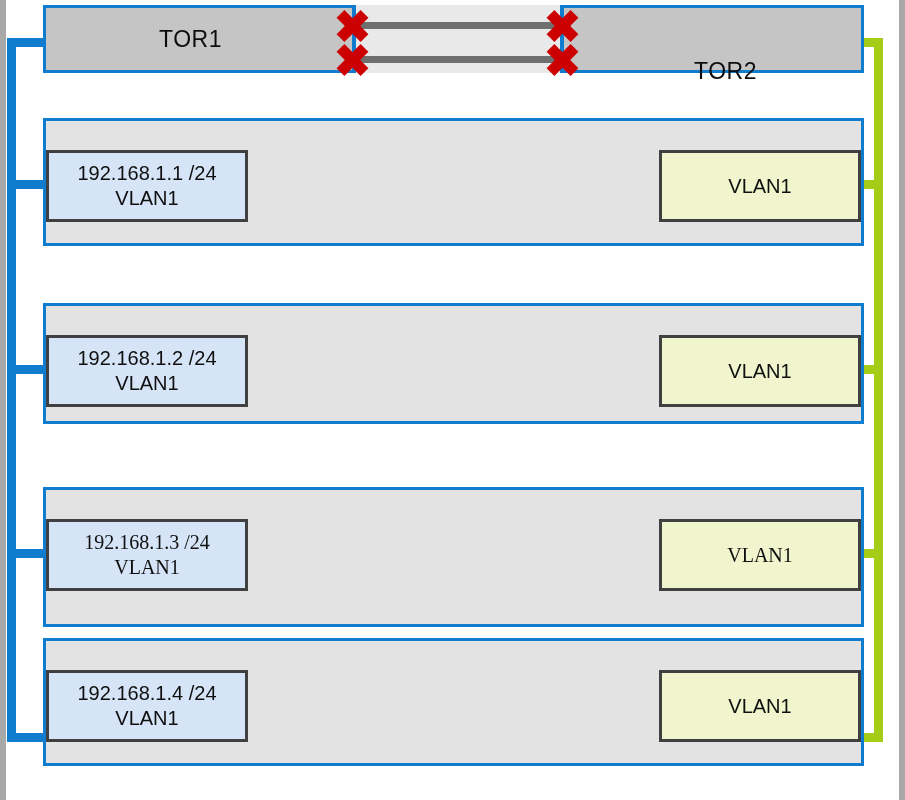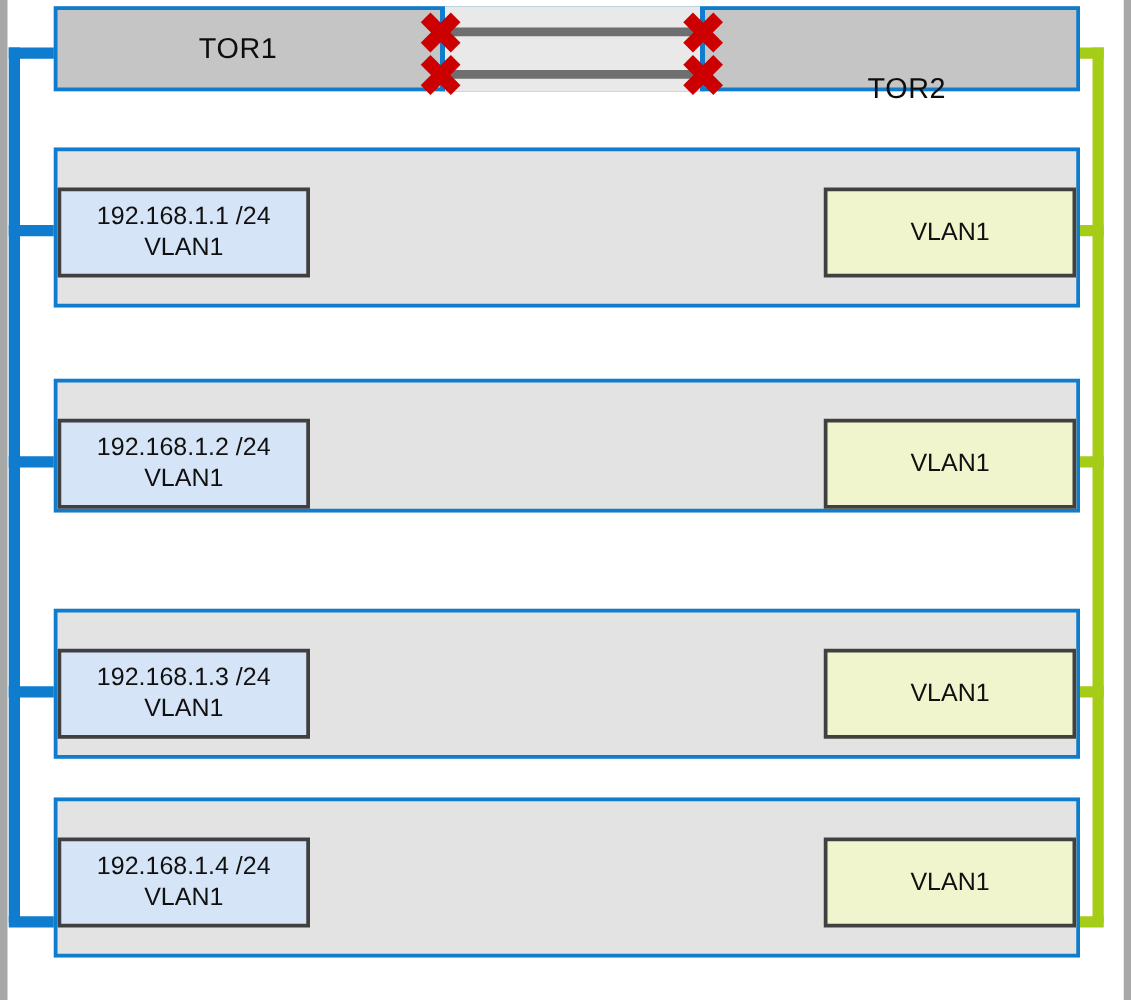--- a/index.html
+++ b/index.html
@@ -210,31 +210,31 @@
   <div class="host-row" style="top:118px; height:128px;">
     <div class="ip-box left">
       <span class="ip-addr">192.168.1.1 /24</span>
       <span class="ip-vlan">VLAN1</span>
     </div>
     <div class="ip-box right">
       <span class="ip-vlan">VLAN1</span>
     </div>
   </div>
 
-  <div class="host-row" style="top:303px; height:107px;">
+  <div class="host-row" style="top:303px; height:121px;">
     <div class="ip-box left">
       <span class="ip-addr">192.168.1.2 /24</span>
       <span class="ip-vlan">VLAN1</span>
     </div>
     <div class="ip-box right">
       <span class="ip-vlan">VLAN1</span>
     </div>
   </div>
 
-  <div class="host-row" style="top:487px; height:120px;">
+  <div class="host-row" style="top:487px; height:140px;font-family:Liberation Serif, serif;">
     <div class="ip-box left">
       <span class="ip-addr">192.168.1.3 /24</span>
       <span class="ip-vlan">VLAN1</span>
     </div>
     <div class="ip-box right">
       <span class="ip-vlan">VLAN1</span>
     </div>
   </div>
 
   <div class="host-row" style="top:638px; height:128px;">

